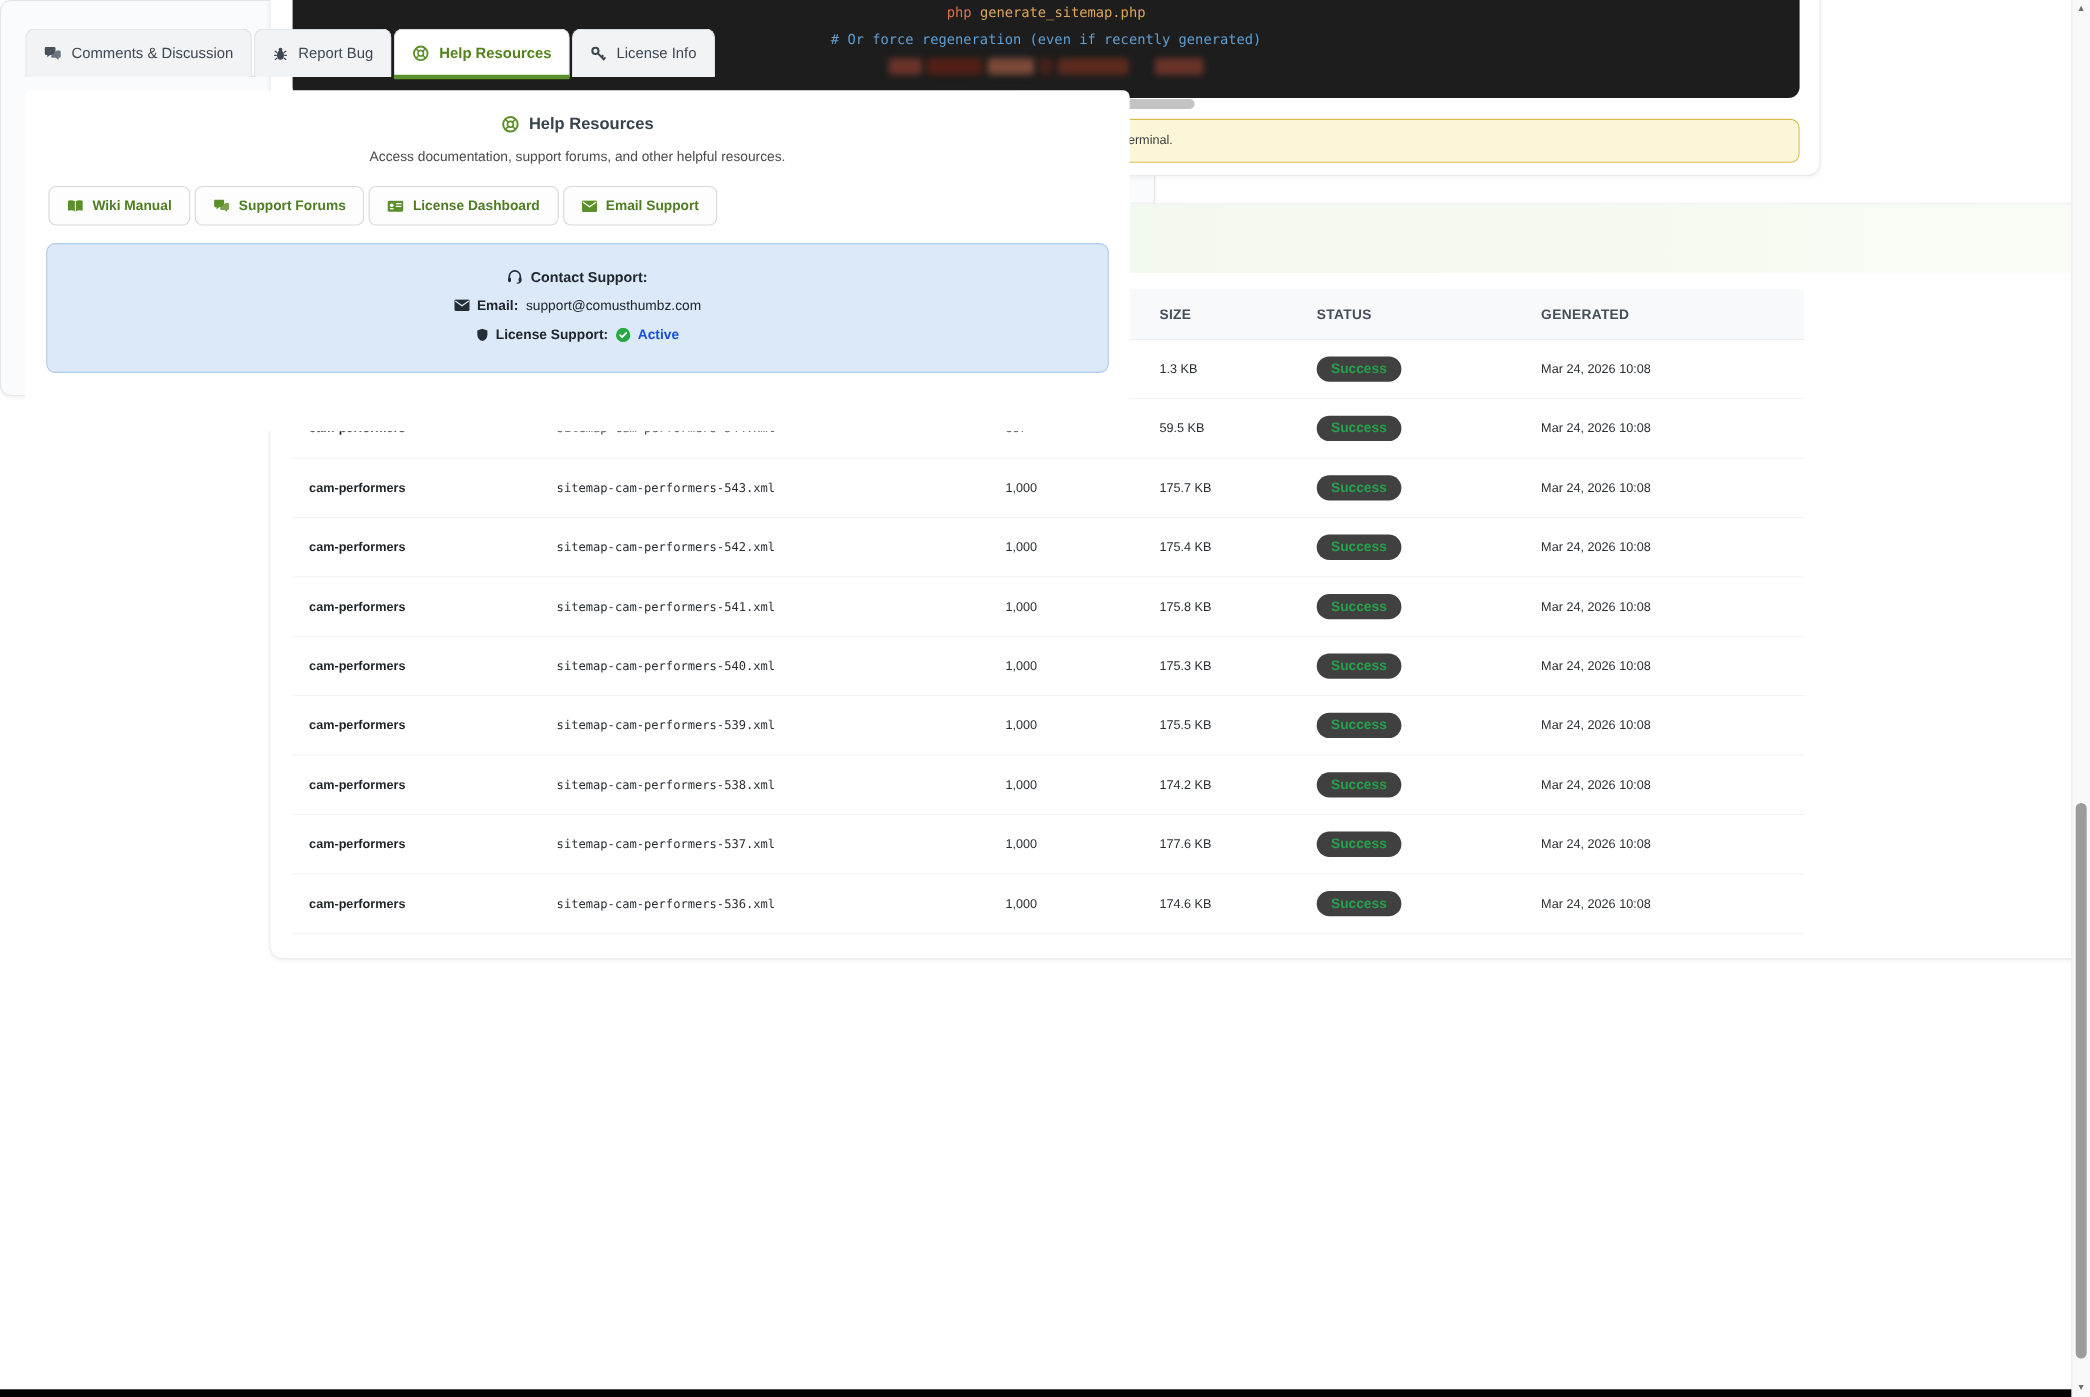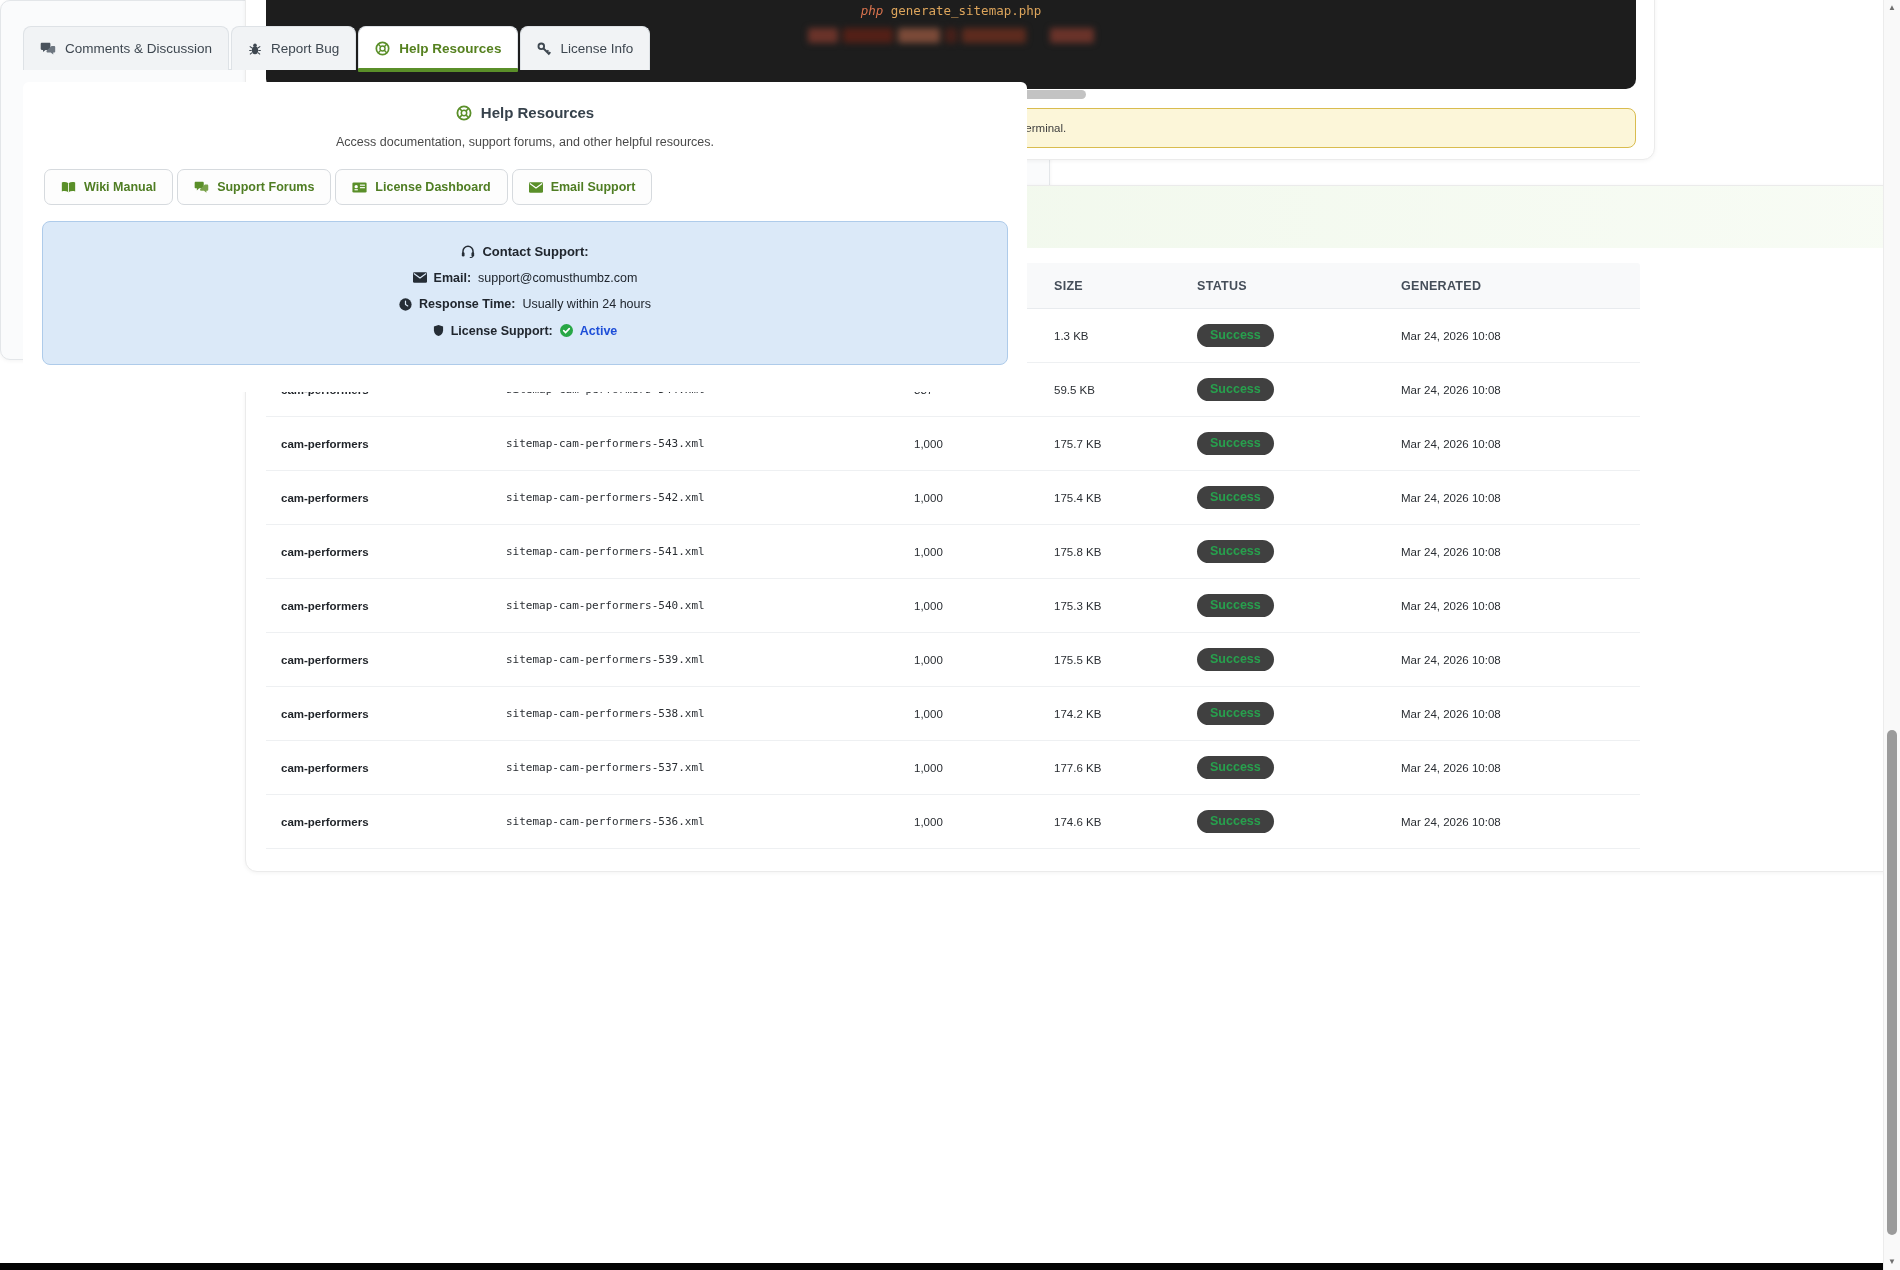--- a/index.html
+++ b/index.html
@@ -8,21 +8,21 @@
 
   .card { position:absolute; background:#fff; border:1px solid #ebebeb; border-radius:12px;
           box-shadow:0 1px 4px rgba(0,0,0,.05); }
 
   
   .card-top { left:245px; top:-40px; width:1410px; height:200px; }
   .codeblock { position:absolute; left:20px; top:4px; width:1370px; height:124px;
                background:#1d1d1d; border-radius:10px; text-align:center;
                font-family:"DejaVu Sans Mono", monospace; font-size:12.5px; padding-top:33px; }
   .code-line { height:25px; line-height:25px; white-space:nowrap; }
-  .kw   { color:#d9734e;font-style:italic; }
+  .kw   { color:#d9734e; }
   .arg  { color:#dda55c; }
   .cmt  { color:#5f9fd3; }
   .redacted { display:flex; justify-content:center; align-items:center; gap:5px; height:25px; filter:blur(3px); }
   .redacted span { display:inline-block; height:15px; border-radius:2px; }
   .h-thumb { position:absolute; left:560px; top:129px; width:280px; height:9px;
              background:#c3c3c3; border-radius:4.5px; }
   .note-box { position:absolute; left:20px; top:147px; width:1370px; height:40px;
               background:#fcf6d9; border:1px solid #d9bc4f; border-radius:8px;
               display:flex; align-items:center; padding:0 16px; font-size:11.5px; color:#3e3e3e; }
   .note-box svg { margin-right:9px; flex:0 0 auto; }
@@ -85,20 +85,21 @@
   .sb-thumb { position:absolute; left:3px; top:730px; width:10px; height:505px;
               background:#9b9b9b; border-radius:5px; cursor:pointer; }
   .bottom-bar { position:absolute; left:0; bottom:0; width:1883px; height:7px; background:#030303; }
 </style>
 </head>
 <body>
 
 <div class="card card-top">
   <div class="codeblock">
     <div class="code-line"><span class="kw">php</span><span class="arg">&nbsp;</span><span class="arg">generate_sitemap.php</span></div>
+    <div class="code-line cmt"># Or force regeneration (even if recently generated)</div>
     <div class="redacted">
       <span style="width:30px;background:#6a332a"></span>
         <span style="width:50px;background:#532017"></span>
         <span style="width:42px;background:#7b4a38"></span>
         <span style="width:12px;background:#472019"></span>
         <span style="width:64px;background:#5d2b1e"></span>
         <span style="width:14px;background:transparent"></span>
         <span style="width:44px;background:#6a332a"></span>
     </div>
   </div>
@@ -307,28 +308,20 @@
       </div>
       <div class="c-line">
         <svg viewBox="0 0 16 12" width="14" height="11">
             <rect width="16" height="12" rx="1.5" fill="#252d36"></rect>
             <path d="M1 1.5l7 5 7-5" stroke="#dbe9f8" stroke-width="1.3" fill="none"></path>
           </svg>
         <span class="lbl">Email:</span>
         <span>support@comusthumbz.com</span>
       </div>
       <div class="c-line">
-        <svg viewBox="0 0 14 14" width="13" height="13">
-            <circle cx="7" cy="7" r="6.6" fill="#252d36"></circle>
-            <path d="M7 3.4V7l2.4 1.5" stroke="#dbe9f8" stroke-width="1.3" fill="none" stroke-linecap="round"></path>
-          </svg>
-        <span class="lbl">Response Time:</span>
-        <span>Usually within 24 hours</span>
-      </div>
-      <div class="c-line">
         <svg viewBox="0 0 12 14" width="11" height="13">
             <path d="M6 .9l5 1.8v4c0 3.3-2 5.4-5 6.4-3-1-5-3.1-5-6.4v-4z" fill="#252d36"></path>
           </svg>
         <span class="lbl">License Support:</span>
         <svg viewBox="0 0 14 14" width="13" height="13">
             <circle cx="7" cy="7" r="7" fill="#28a745"></circle>
             <path d="M4 7.2l2 2 4-4.2" stroke="#fff" stroke-width="1.8" fill="none" stroke-linecap="round"></path>
           </svg>
         <span class="active-txt">Active</span>
       </div>

